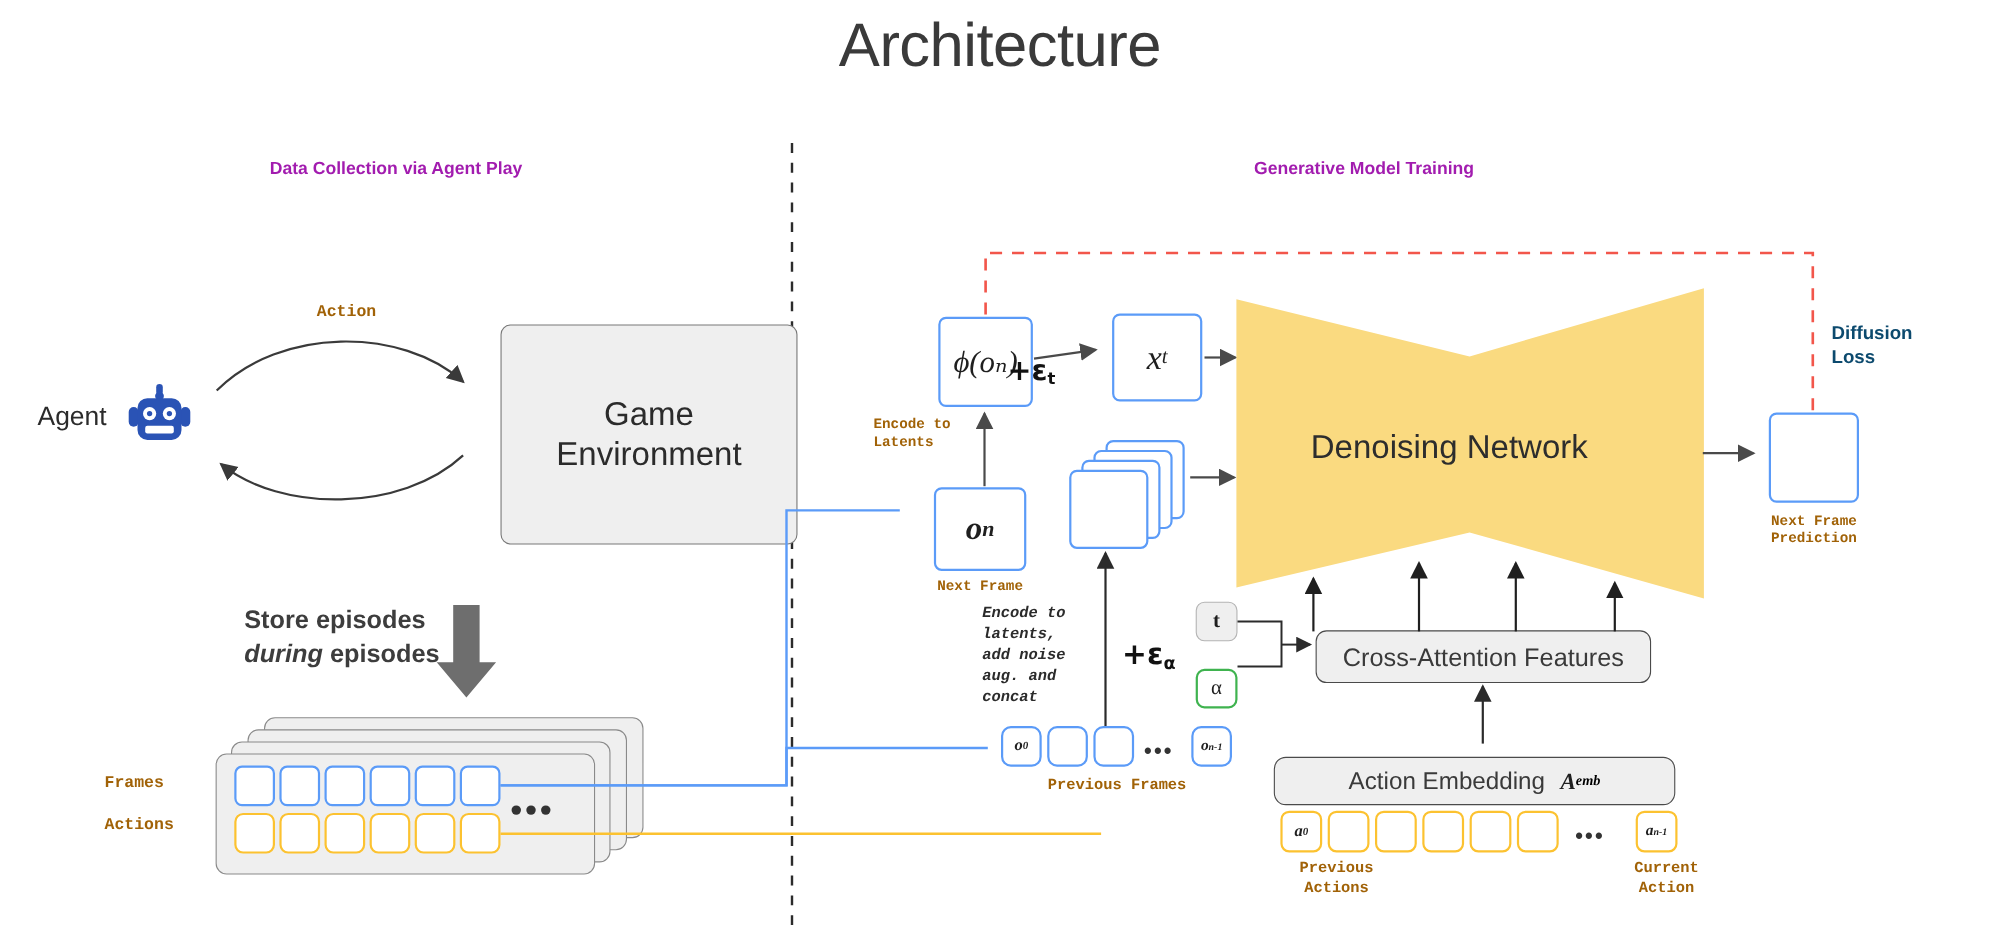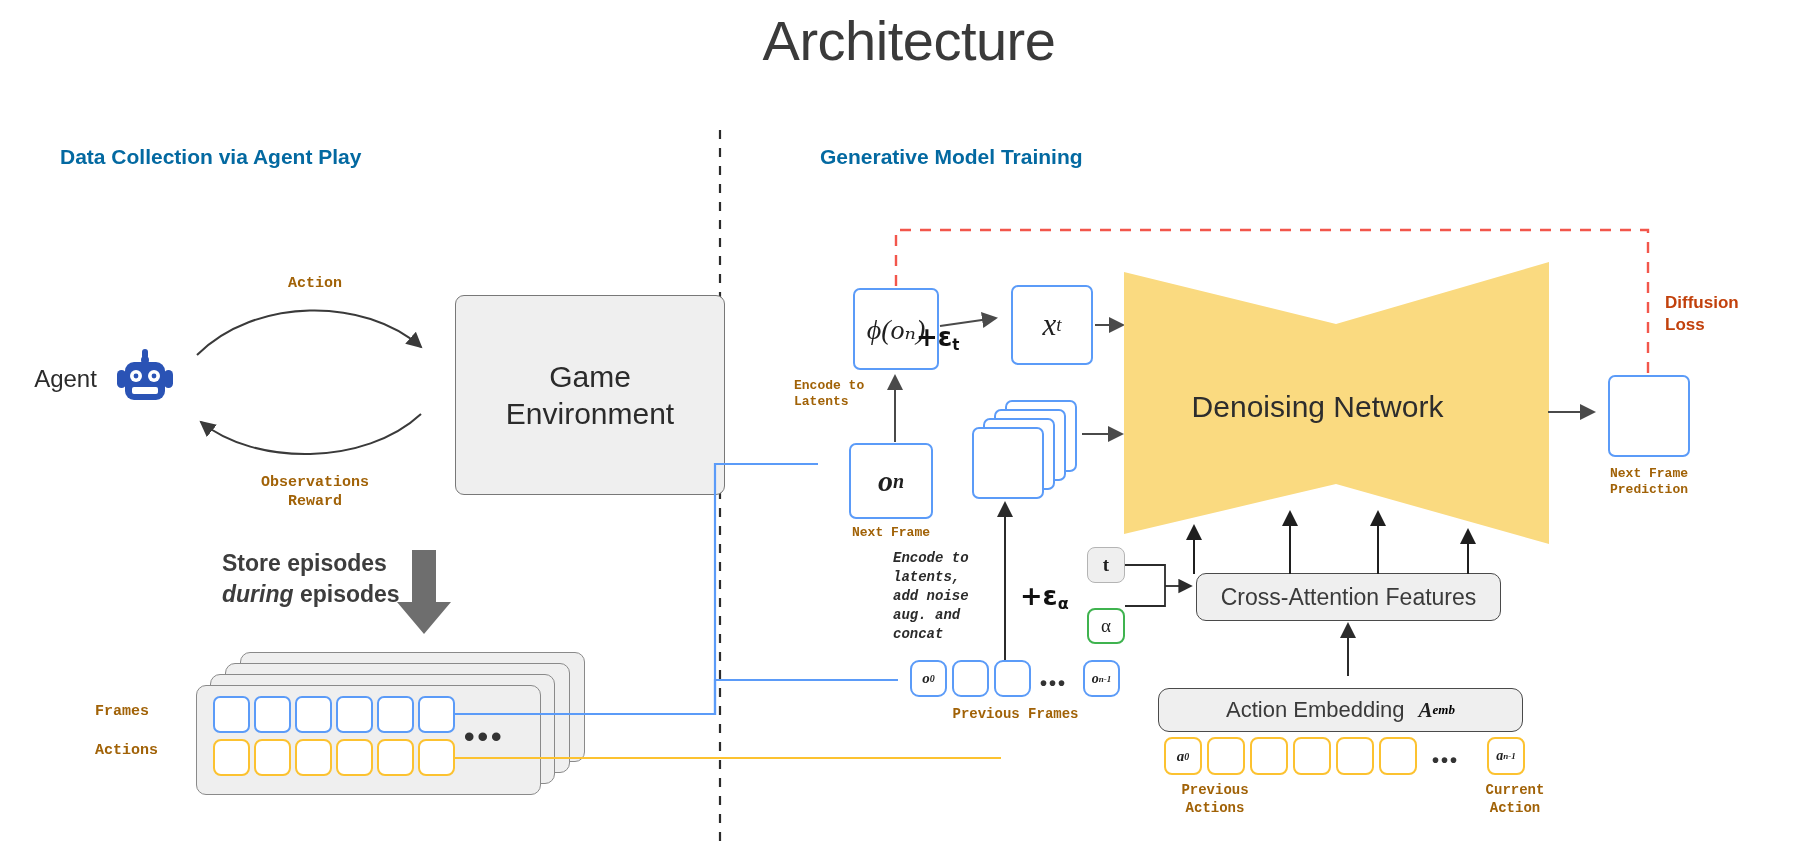--- a/index.html
+++ b/index.html
@@ -20,23 +20,24 @@
   
   .title {
     left: 0; top: 8px; width: 1818px;
     text-align: center;
     font-size: 56px;
     color: #3a3a3a;
     font-family: "Liberation Sans", sans-serif;
     letter-spacing: -0.5px;
   }
   .section-title {
-    font-size: 21px;
-    font-weight: bold;
-    color: #0369a1;
+    font-size: 16px;
+    font-weight: bold;
+    color: #a21caf;
+    text-align: center;
     font-family: "Liberation Sans", sans-serif;
   }
   .mono {
     font-family: "Liberation Mono", "DejaVu Sans Mono", monospace;
     font-weight: bold;
     font-size: 15px;
     color: #a16207;
     line-height: 1.25;
     white-space: pre-line;
     text-align: center;
@@ -113,21 +114,21 @@
     line-height: 1;
   }
   .dotssm {
     font-size: 20px;
     font-weight: bold;
     color: #333;
     letter-spacing: 2px;
     line-height: 1;
   }
   .red-lbl {
-    color: #c2410c;
+    color: #0c4a6e;
     font-weight: bold;
     font-size: 17px;
     font-family: "Liberation Sans", sans-serif;
     line-height: 1.3;
     white-space: pre-line;
   }
   svg { overflow: visible; }
 </style>
 </head>
 <body>
@@ -170,22 +171,20 @@
   <div class="abs mono" style="left:205px; top:275px; width:220px;">Action</div>
 
   <svg class="abs" style="left:195px; top:408px;" width="250" height="70">
     <defs>
       <marker id="ah2" markerWidth="9" markerHeight="9" refX="7" refY="4" orient="auto">
         <path d="M0,0 L8,4 L0,8 z" fill="#3a3a3a"></path>
       </marker>
     </defs>
     <path d="M226,6 C170,58 60,58 6,14" stroke="#3a3a3a" stroke-width="2" fill="none" marker-end="url(#ah2)"></path>
   </svg>
-  <div class="abs mono" style="left:190px; top:474px; width:250px;">Observations
-Reward</div>
 
   <div class="abs gbox" style="left:455px; top:295px; width:270px; height:200px;">
     <span class="sans-lbl" style="font-size:30px; white-space:pre-line; line-height:1.25;">Game
 Environment</span>
   </div>
 
   <div class="abs" style="left:222px; top:548px; width:270px; font-size:23px; font-weight:bold; color:#3d3d3d; line-height:1.35; font-family:'Liberation Sans',sans-serif;">
     <div>Store episodes</div>
     <div>
       <i>during</i>

